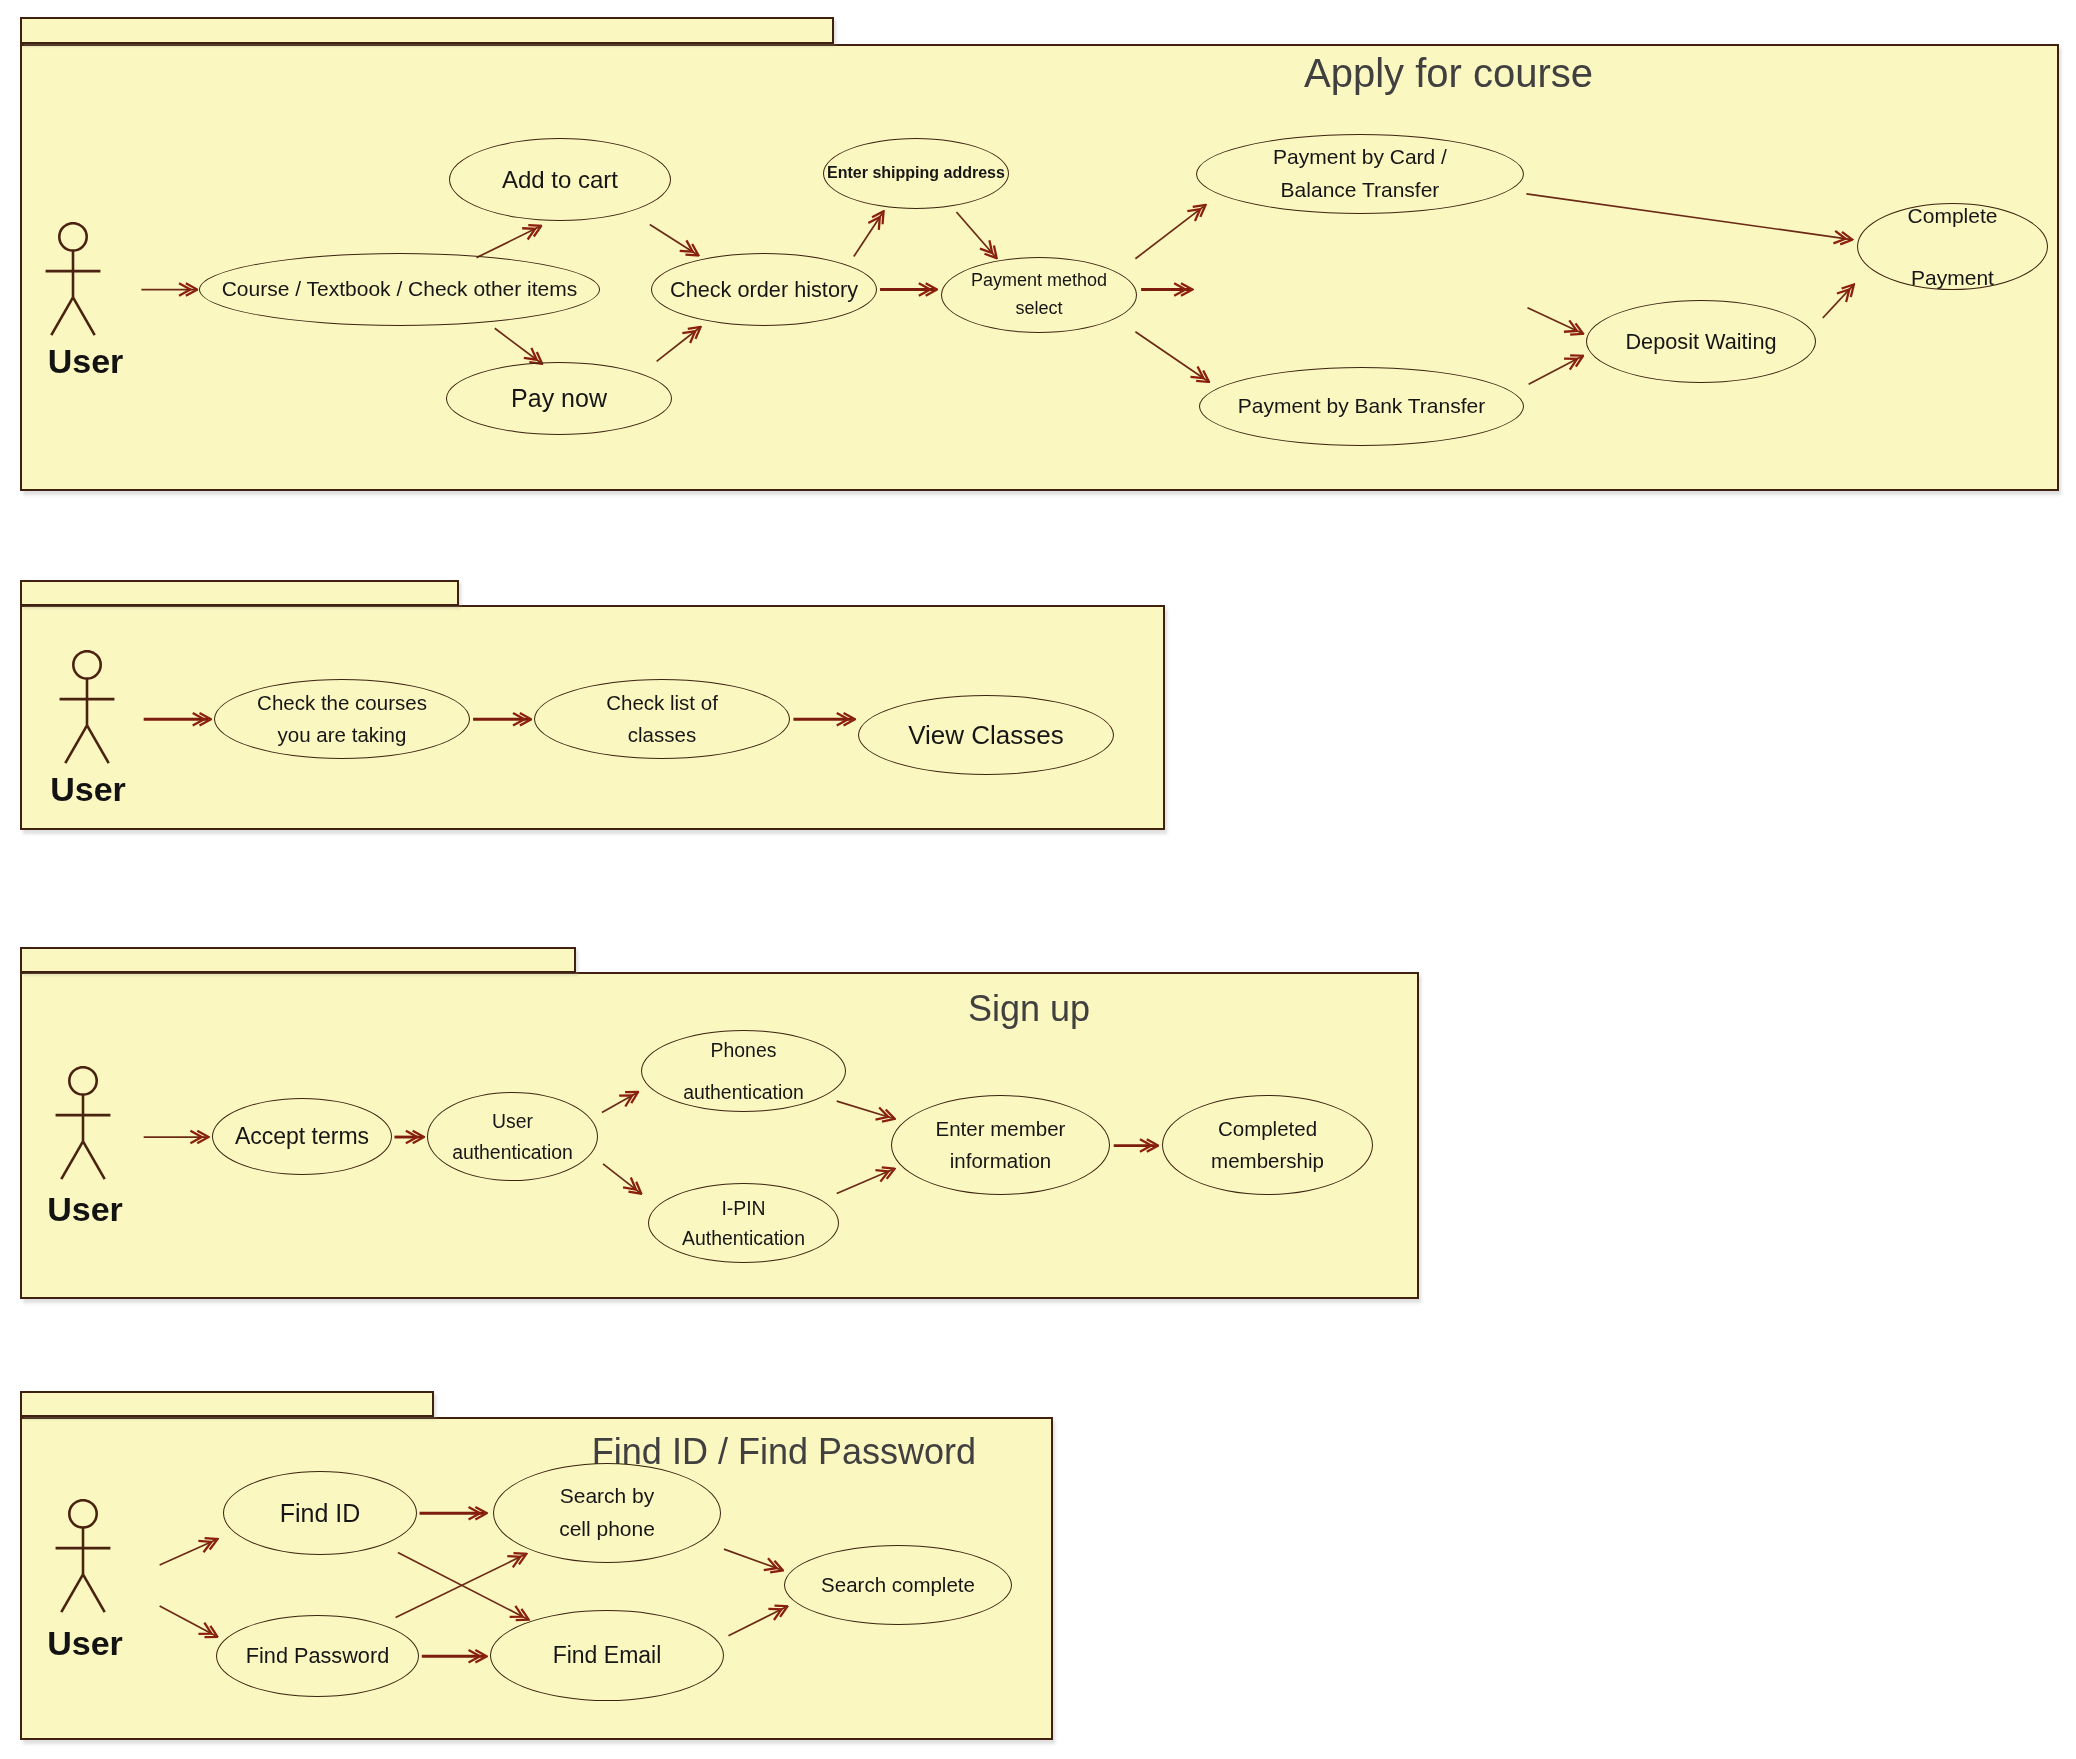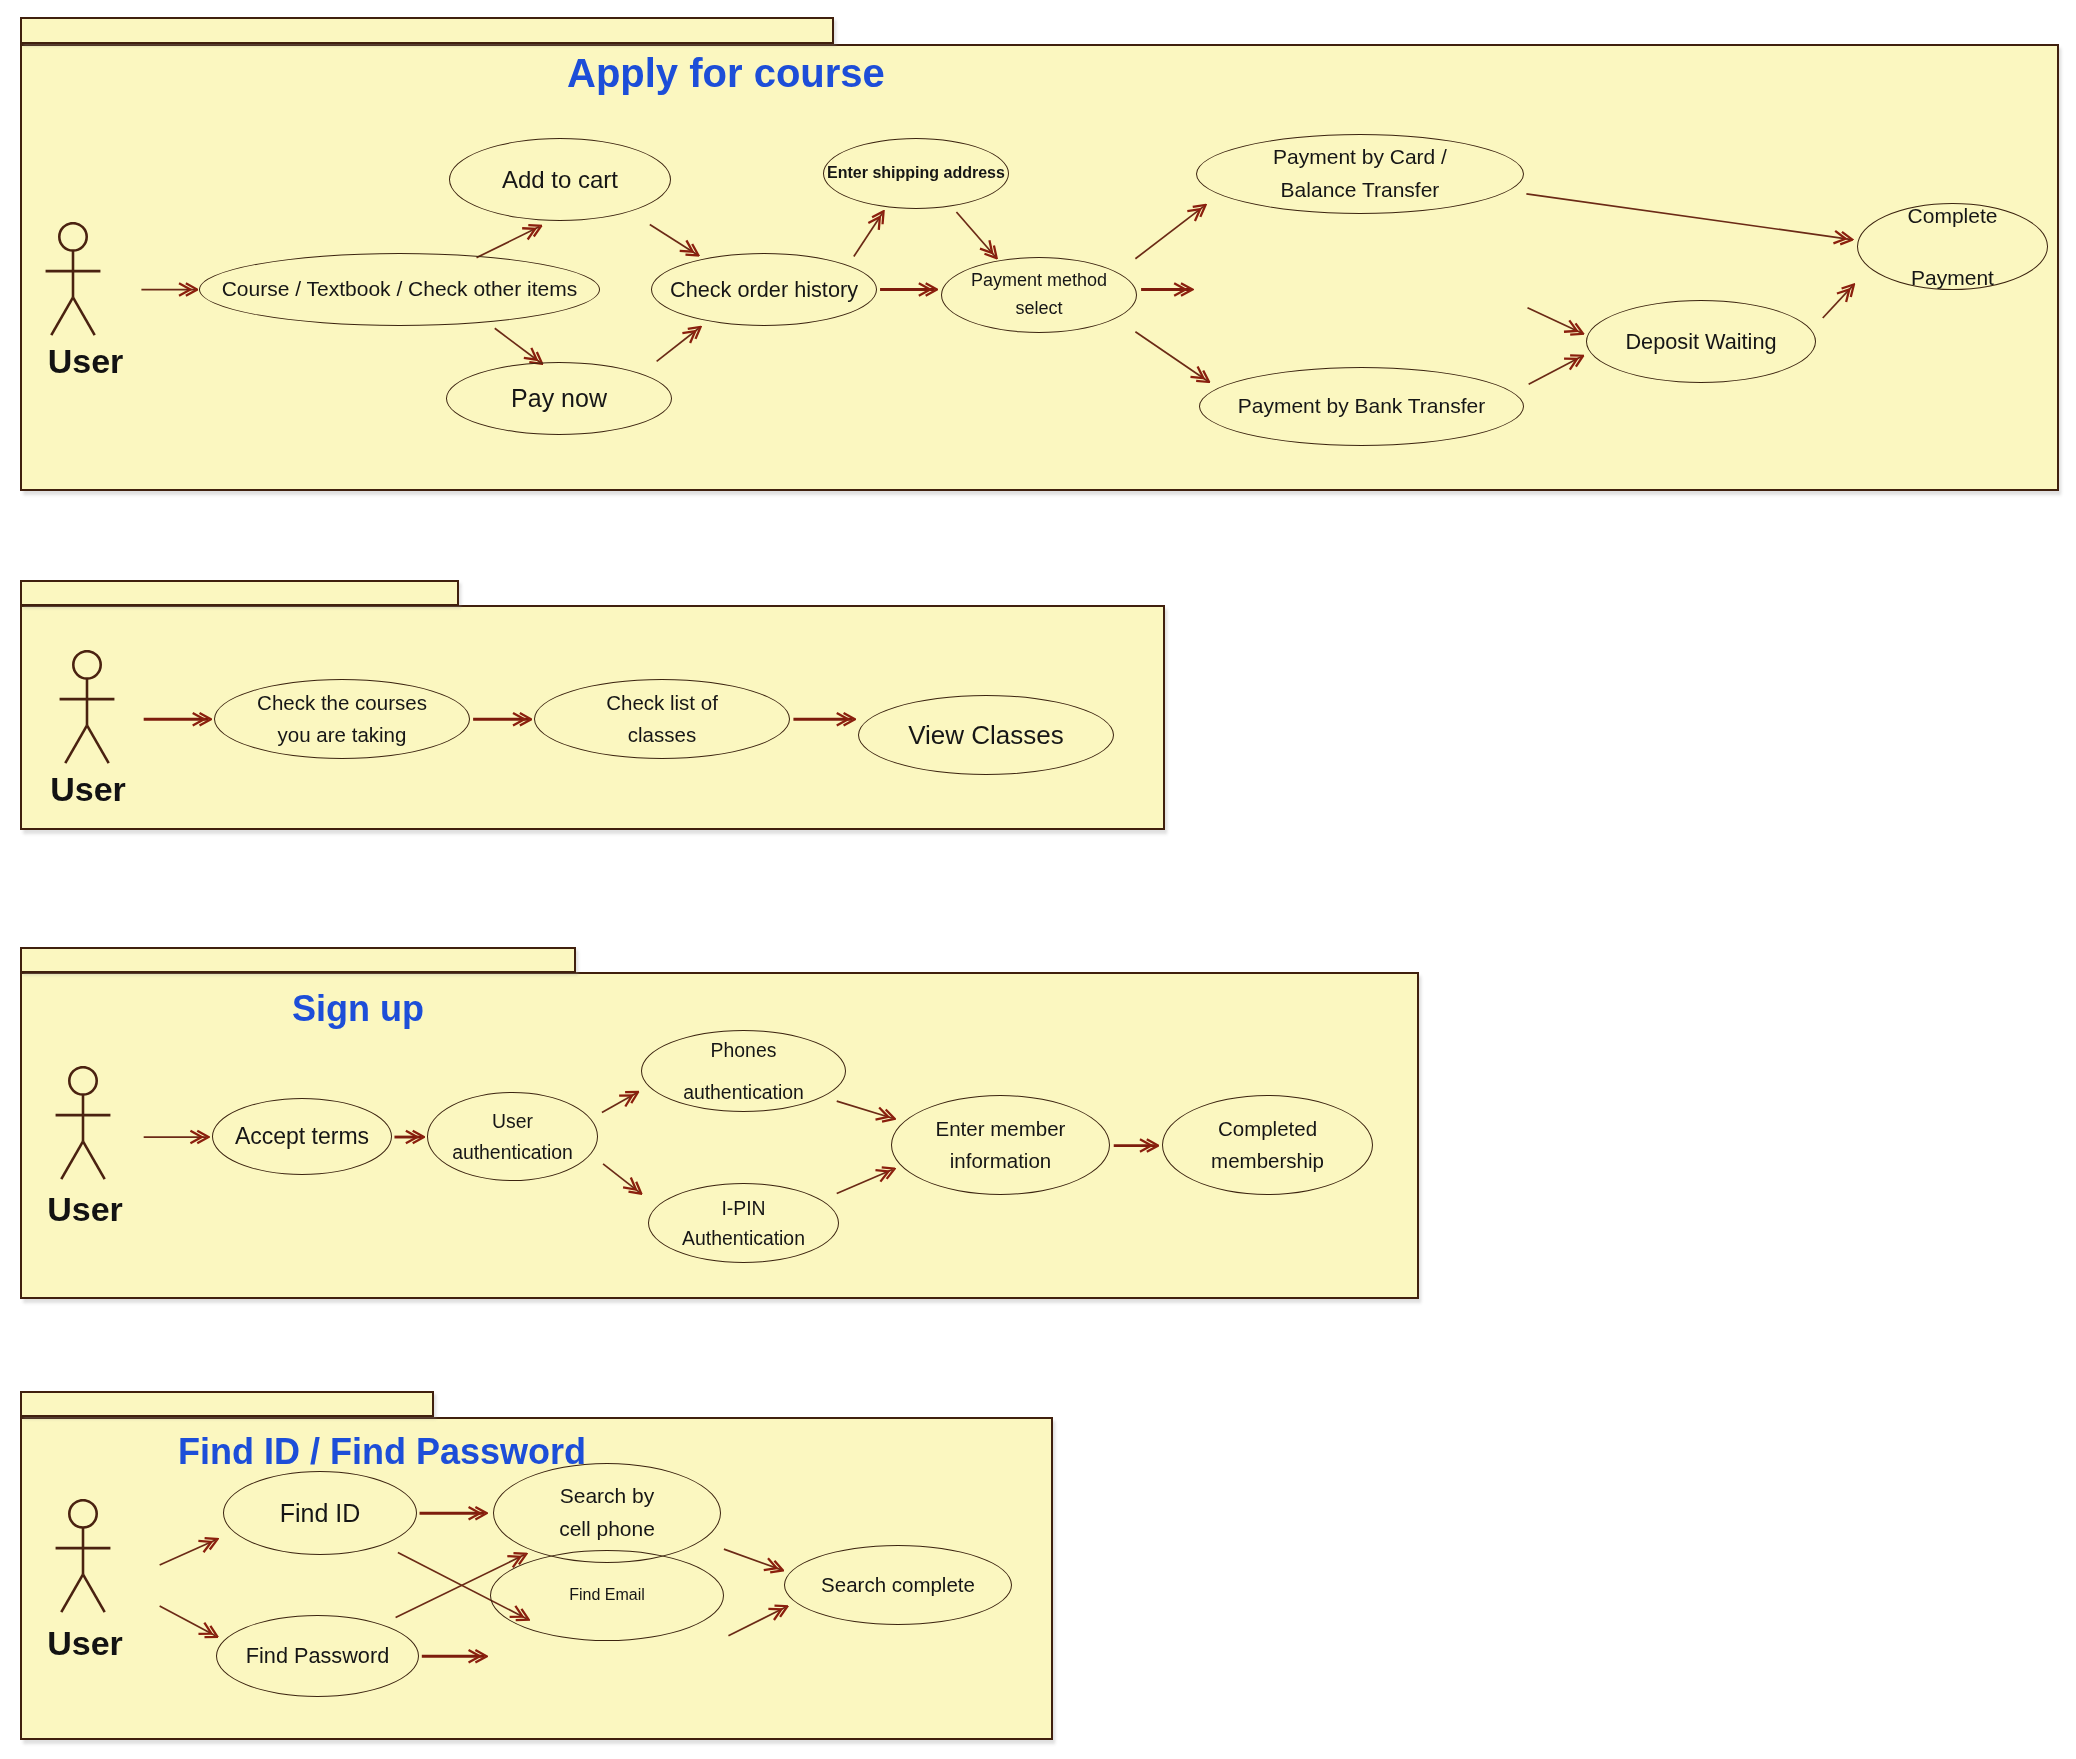--- a/index.html
+++ b/index.html
@@ -2,21 +2,21 @@
 <html style="font-size:9px"><head>
 <meta charset="utf-8">
 <style>
   html,body{margin:0;padding:0;background:#fff;}
   .canvas{position:relative;width:2077px;height:1760px;background:#ffffff;
           font-family:"Liberation Sans",sans-serif;overflow:hidden;}
   .pkg-tab{position:absolute;background:#fbf7c0;border:2.3px solid #40200e;
            box-sizing:border-box;z-index:2;box-shadow:3.4px 3.4px 2.8px rgba(150,150,150,0.30);}
   .pkg-body{position:absolute;background:#fbf7c0;border:2.3px solid #40200e;
             box-sizing:border-box;z-index:1;box-shadow:3.4px 4px 2.8px rgba(150,150,150,0.30);}
-  .pkg-title{position:absolute;text-align:left;color:#1d4ed8;z-index:6;line-height:1.05;font-weight:bold;}
+  .pkg-title{position:absolute;text-align:right;color:#404040;z-index:6;line-height:1.05;}
   .uc{position:absolute;border:1.7px solid #3c2410;border-radius:50%;
       display:flex;flex-direction:column;align-items:center;justify-content:center;
       text-align:center;color:#161616;z-index:6;box-sizing:border-box;line-height:1.55;}
   .uc.bold{font-weight:bold;}
   .actor{position:absolute;z-index:6;}
   .actor svg{display:block;}
   .actor-label{position:absolute;z-index:6;font-size:34px;font-weight:600;color:#131313;text-align:center;}
   svg.wires{position:absolute;left:0;top:0;z-index:5;pointer-events:none;}
   .thin{stroke:#6b2a16;stroke-width:3;fill:none;}
   .solid{stroke:#7d1d0d;stroke-width:5;fill:none;}
@@ -166,21 +166,21 @@
   <div class="uc" style="left:223px;top:1471px;width:194px;height:84px;font-size:25px;">
     <span>Find ID</span>
   </div>
   <div class="uc" style="left:493px;top:1463px;width:228px;height:100px;font-size:21px;">
     <span>Search by</span>
     <span>cell phone</span>
   </div>
   <div class="uc" style="left:216px;top:1615px;width:203px;height:82px;font-size:21.7px;">
     <span>Find Password</span>
   </div>
-  <div class="uc" style="left:490px;top:1550px;width:234px;height:91px;font-size:16px;">
+  <div class="uc" style="left:490px;top:1610px;width:234px;height:91px;font-size:23px;">
     <span>Find Email</span>
   </div>
   <div class="uc" style="left:784px;top:1545px;width:228px;height:80px;font-size:20.5px;">
     <span>Search complete</span>
   </div>
 
   <svg class="wires" width="2077" height="1760" viewBox="0 0 3644 3088">
     <defs>
       <marker id="ah" viewBox="0 0 40 34" refX="34" refY="17" markerWidth="40" markerHeight="34" orient="auto" markerUnits="userSpaceOnUse">
         <path d="M6,6 L26,17 L6,28 M18,6 L38,17 L18,28" fill="none" stroke="#8a1f0d" stroke-width="4"></path>

